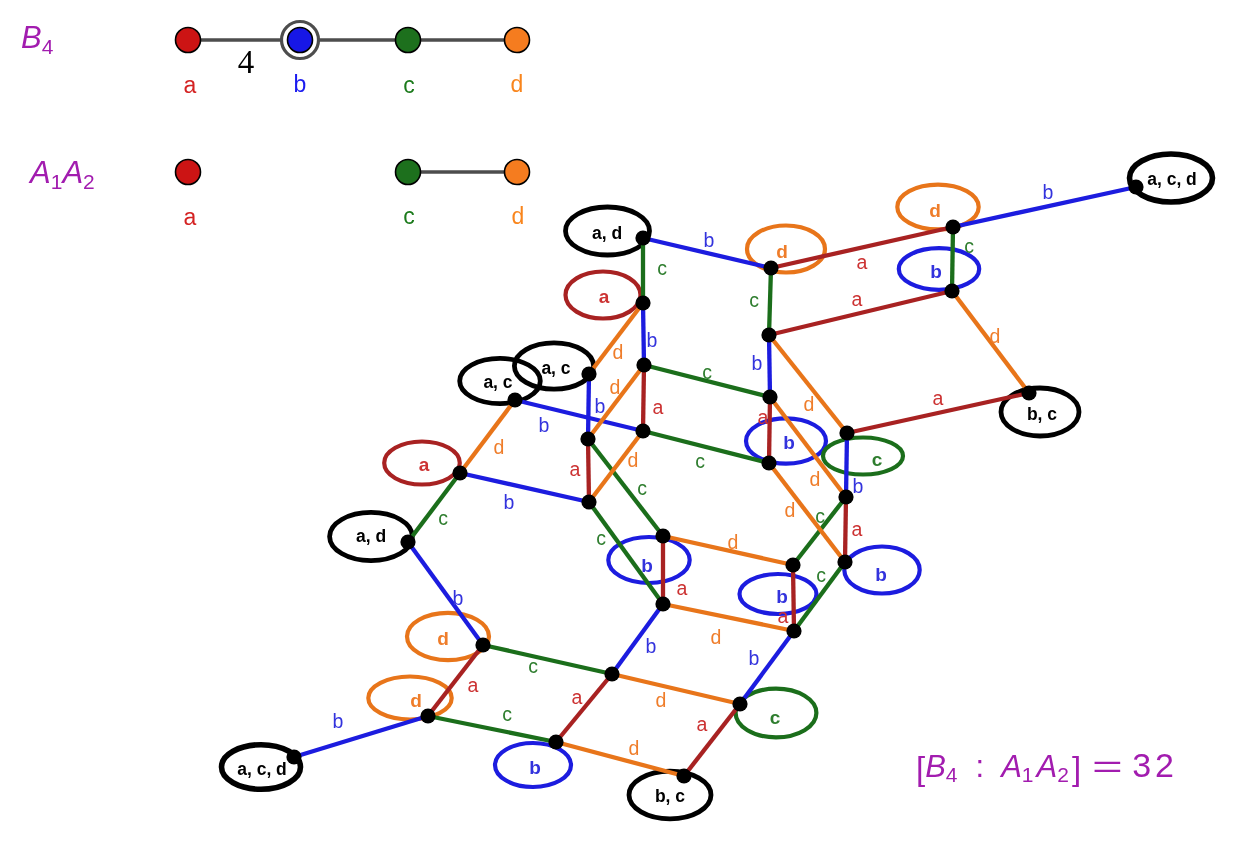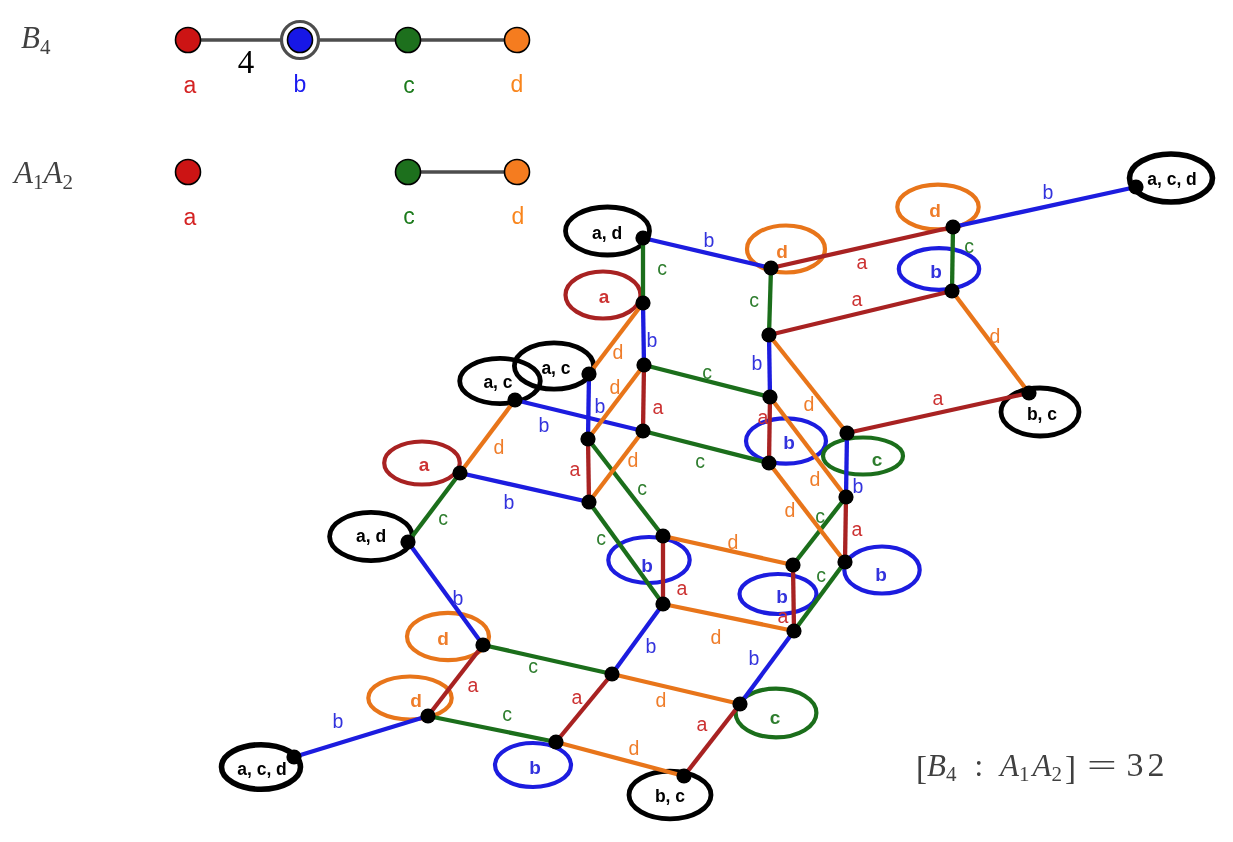--- a/index.html
+++ b/index.html
@@ -1,14 +1,14 @@
 <!DOCTYPE html>
 <html><head><meta charset="utf-8"><style>
 html,body{margin:0;padding:0;background:#fff;width:1233px;height:842px;overflow:hidden}
-.lab{position:absolute;font-family:Liberation Serif, serif;color:#404040;}
+.lab{position:absolute;font-family:Liberation Sans, sans-serif;color:#a21caf;}
 </style></head>
 <body>
 <svg width="1233" height="842" viewBox="0 0 1233 842" style="position:absolute;top:0;left:0">
 <rect width="1233" height="842" fill="#ffffff"></rect>
 <g stroke="#4d4d4d" stroke-width="3.4">
 <line x1="188" y1="40" x2="517" y2="40"></line>
 <line x1="408" y1="172" x2="517" y2="172"></line>
 </g>
 <circle cx="300" cy="40" r="18.5" fill="white" stroke="#4d4d4d" stroke-width="3.2"></circle>
 <circle cx="188" cy="40" r="12.5" fill="#cc1414" stroke="black" stroke-width="1.6"></circle>
@@ -193,13 +193,13 @@
 <text x="670" y="796" fill="black" font-family="Liberation Sans, sans-serif" font-size="17.5" font-weight="bold" text-anchor="middle" dominant-baseline="central">b, c</text>
 <text x="775" y="717" fill="#2e7d2e" font-family="Liberation Sans, sans-serif" font-size="19" font-weight="bold" text-anchor="middle" dominant-baseline="central">c</text>
 <text x="877" y="459" fill="#2e7d2e" font-family="Liberation Sans, sans-serif" font-size="19" font-weight="bold" text-anchor="middle" dominant-baseline="central">c</text>
 <text x="782" y="251" fill="#ef7d2a" font-family="Liberation Sans, sans-serif" font-size="19" font-weight="bold" text-anchor="middle" dominant-baseline="central">d</text>
 <text x="935" y="210" fill="#ef7d2a" font-family="Liberation Sans, sans-serif" font-size="19" font-weight="bold" text-anchor="middle" dominant-baseline="central">d</text>
 <text x="936" y="271" fill="#3333dd" font-family="Liberation Sans, sans-serif" font-size="19" font-weight="bold" text-anchor="middle" dominant-baseline="central">b</text>
 <text x="1172" y="179" fill="black" font-family="Liberation Sans, sans-serif" font-size="17.5" font-weight="bold" text-anchor="middle" dominant-baseline="central">a, c, d</text>
 <text x="1042" y="414" fill="black" font-family="Liberation Sans, sans-serif" font-size="17.5" font-weight="bold" text-anchor="middle" dominant-baseline="central">b, c</text>
 </svg>
 <div class="lab" style="left:21px;top:20px;font-size:31px;font-style:italic">B<span style="font-size:21px;font-style:normal;vertical-align:-6px">4</span></div>
-<div class="lab" style="left:14px;top:155px;font-size:31px;font-style:italic">A<span style="font-size:21px;font-style:normal;vertical-align:-6px">1</span>A<span style="font-size:21px;font-style:normal;vertical-align:-6px">2</span></div>
+<div class="lab" style="left:30px;top:155px;font-size:31px;font-style:italic">A<span style="font-size:21px;font-style:normal;vertical-align:-6px">1</span>A<span style="font-size:21px;font-style:normal;vertical-align:-6px">2</span></div>
 <div class="lab" style="left:916px;top:745px;font-size:31px;line-height:40px"><span style="font-size:33px;vertical-align:-3px">[</span><span style="font-style:italic">B</span><span style="font-size:21px;vertical-align:-5px">4</span><span style="display:inline-block;width:18px"></span>:<span style="display:inline-block;width:17px"></span><span style="font-style:italic">A</span><span style="font-size:21px;vertical-align:-5px">1</span><span style="display:inline-block;width:3px"></span><span style="font-style:italic">A</span><span style="font-size:21px;vertical-align:-5px">2</span><span style="display:inline-block;width:3px"></span><span style="font-size:33px;vertical-align:-3px">]</span><span style="display:inline-block;width:11px"></span><span style="display:inline-block;transform:scaleX(1.7);transform-origin:0 50%">=</span><span style="display:inline-block;width:22px"></span><span style="font-size:34px;letter-spacing:4px">32</span></div>
 </body></html>

